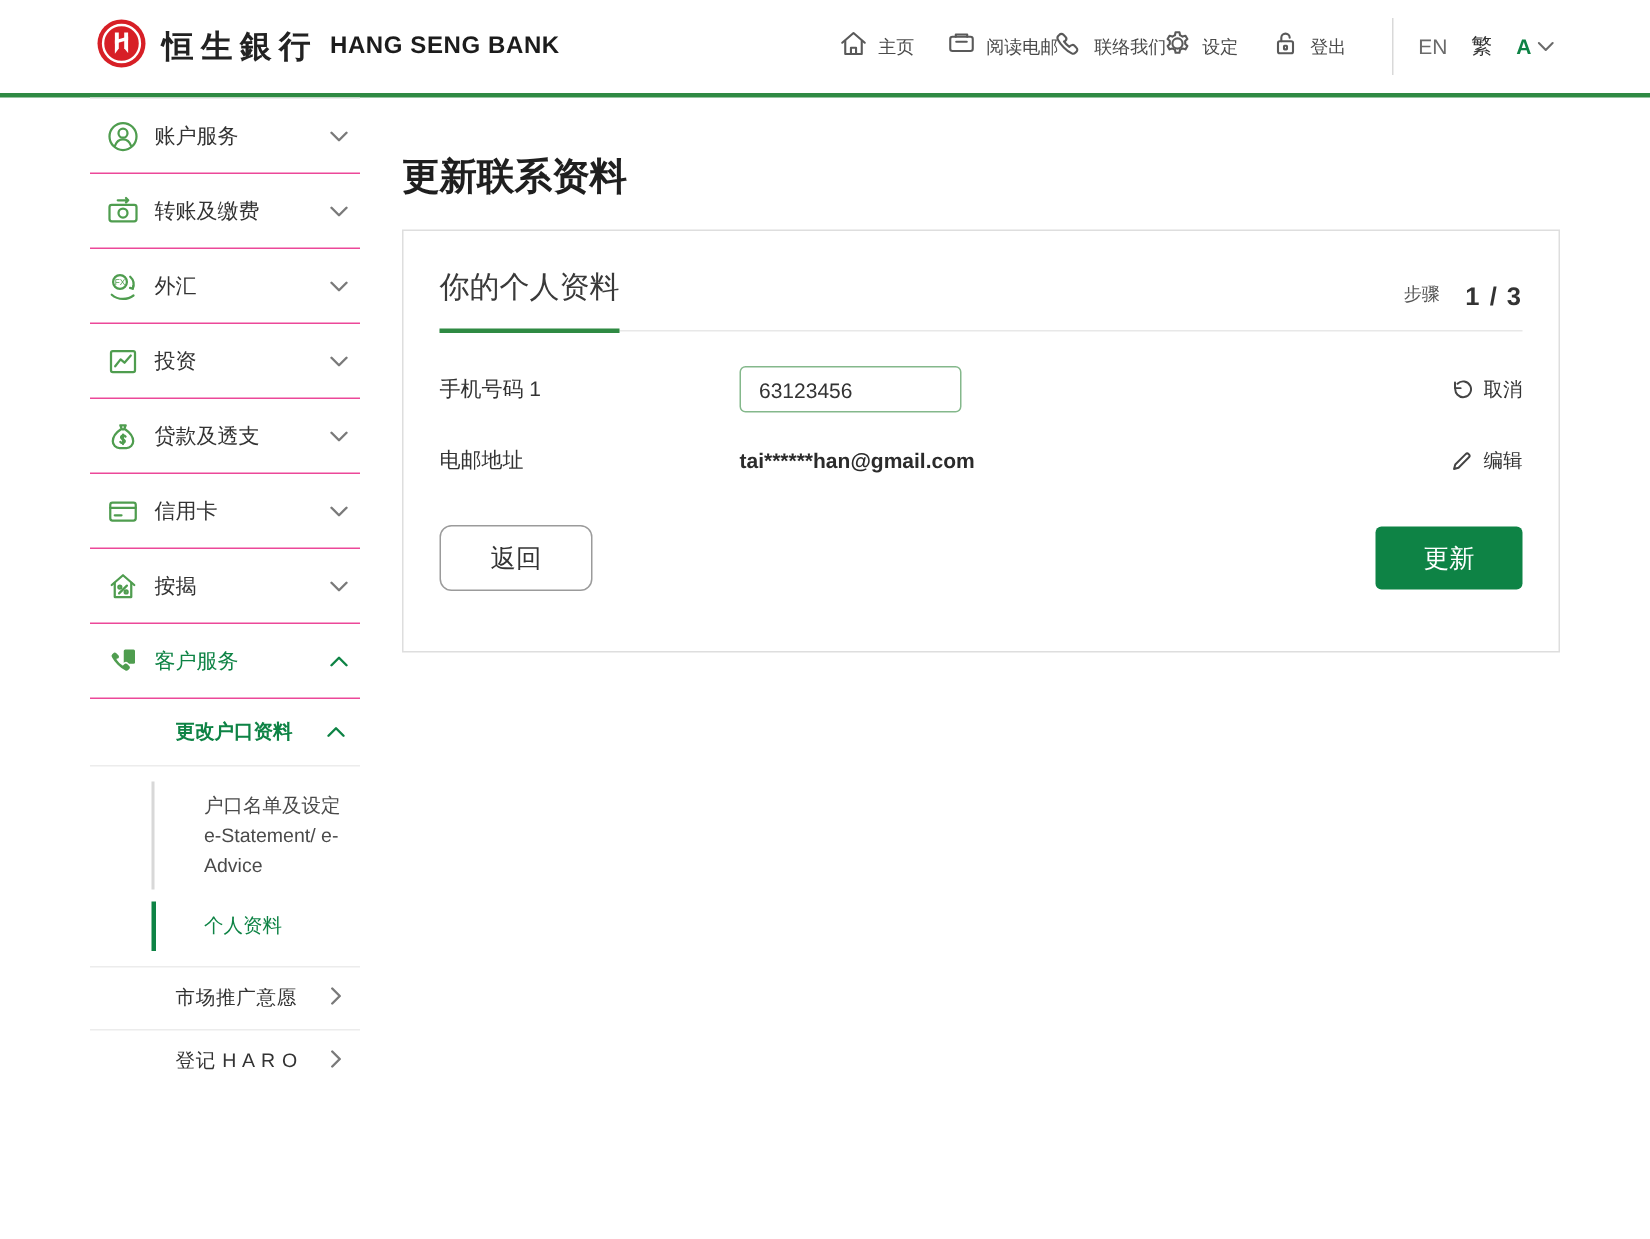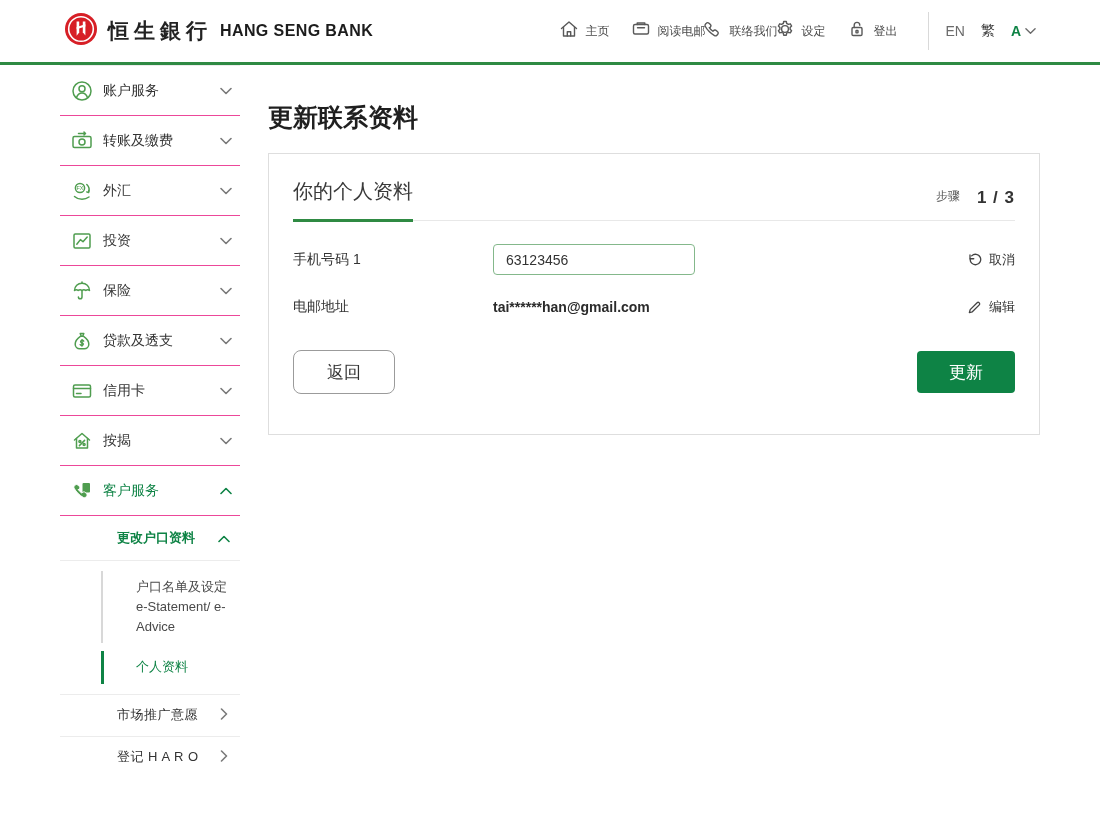--- a/index.html
+++ b/index.html
@@ -58,21 +58,21 @@
   .page-title { margin-top:36px; font-size:25px; font-weight:bold; color:#1f1f1f; }
   .card { margin-top:19px; border:1px solid #dedede; background:#fff; padding:24px 24px 40px 24px; }
   .card-head { display:flex; align-items:flex-end; justify-content:space-between; border-bottom:1px solid #e8e8e8; }
   .section-title { font-size:20px; color:#3a3a3a; border-bottom:3px solid #2f8a43; padding-bottom:14px; margin-bottom:-2px; }
   .step { padding-bottom:12px; display:flex; align-items:flex-start; gap:17px; }
   .step-label { font-size:12px; color:#555; }
   .step-value { font-size:17px; font-weight:600; color:#333; letter-spacing:1px; }
 
   .field-row { display:grid; grid-template-columns:200px 1fr auto; align-items:center; margin-top:23px; }
   .field-label { font-size:14px; color:#333; }
-  .field-input { width:202px; height:31px; border:1px solid #84b88b; border-radius:4px;
+  .field-input { width:148px; height:31px; border:1px solid #84b88b; border-radius:4px;
     padding:0 12px; font-size:14px; color:#333; font-family:inherit; outline:none; background:#fff; }
   .field-value { font-size:14px; font-weight:bold; color:#2b2b2b; }
   .field-action { display:flex; align-items:center; gap:7px; font-size:13px; color:#333; cursor:pointer; }
   .field-action svg { stroke:#444; fill:none; stroke-width:1.4; stroke-linecap:round; stroke-linejoin:round; }
 
   .btn-row { display:flex; align-items:center; justify-content:space-between; margin-top:34px; }
   .btn-back { height:44px; padding:0 33px; background:#fff; border:1px solid #9b9b9b; border-radius:8px;
     font-size:17px; color:#333; font-family:inherit; cursor:pointer; }
   .btn-update { height:42px; padding:0 32px; background:#0e8345; border:none; border-radius:4px;
     font-size:17px; color:#fff; font-family:inherit; cursor:pointer;margin-left:48px; }
@@ -221,35 +221,20 @@
           </svg>
       </span>
       <span class="side-label">投资</span>
       <span class="side-chev">
           <svg width="12" height="8" viewBox="0 0 12 8">
             <path d="M1 1.5l5 5 5-5"></path>
           </svg>
         </span>
     </div>
 
-    <div class="side-item">
-      <span class="side-ico">
-        <svg width="24" height="24" viewBox="0 0 24 24">
-            <path d="M4.5 11.5c0-4.4 3.4-7.3 7.5-7.3s7.5 2.9 7.5 7.3c-1.2-1-2.5-1-3.7 0-1.3-1-2.5-1-3.8 0-1.3-1-2.5-1-3.8 0-1.2-1-2.5-1-3.7 0z"></path>
-            <path d="M12 12v6a1.8 1.8 0 0 1-3.6 0"></path>
-            <path d="M12 3v1.2"></path>
-          </svg>
-      </span>
-      <span class="side-label">保险</span>
-      <span class="side-chev">
-          <svg width="12" height="8" viewBox="0 0 12 8">
-            <path d="M1 1.5l5 5 5-5"></path>
-          </svg>
-        </span>
-    </div>
 
     <div class="side-item">
       <span class="side-ico">
         <svg width="24" height="24" viewBox="0 0 24 24">
             <path d="M10.2 4.5h3.6l-1.1 2.8h-1.4z"></path>
             <path d="M10.4 7.3c-3 2-5.2 4.4-5.2 7.9a4.5 4.5 0 0 0 4.5 4.5h4.6a4.5 4.5 0 0 0 4.5-4.5c0-3.5-2.2-5.9-5.2-7.9"></path>
             <path d="M13.7 12.1c-.4-.6-1.2-.9-2-.7-1 .2-1.4 1.3-.6 1.9l1.7 1.1c.8.6.4 1.7-.6 1.9-.8.2-1.6-.1-2-.7"></path>
             <path d="M12 10.8v6.2"></path>
           </svg>
       </span>

